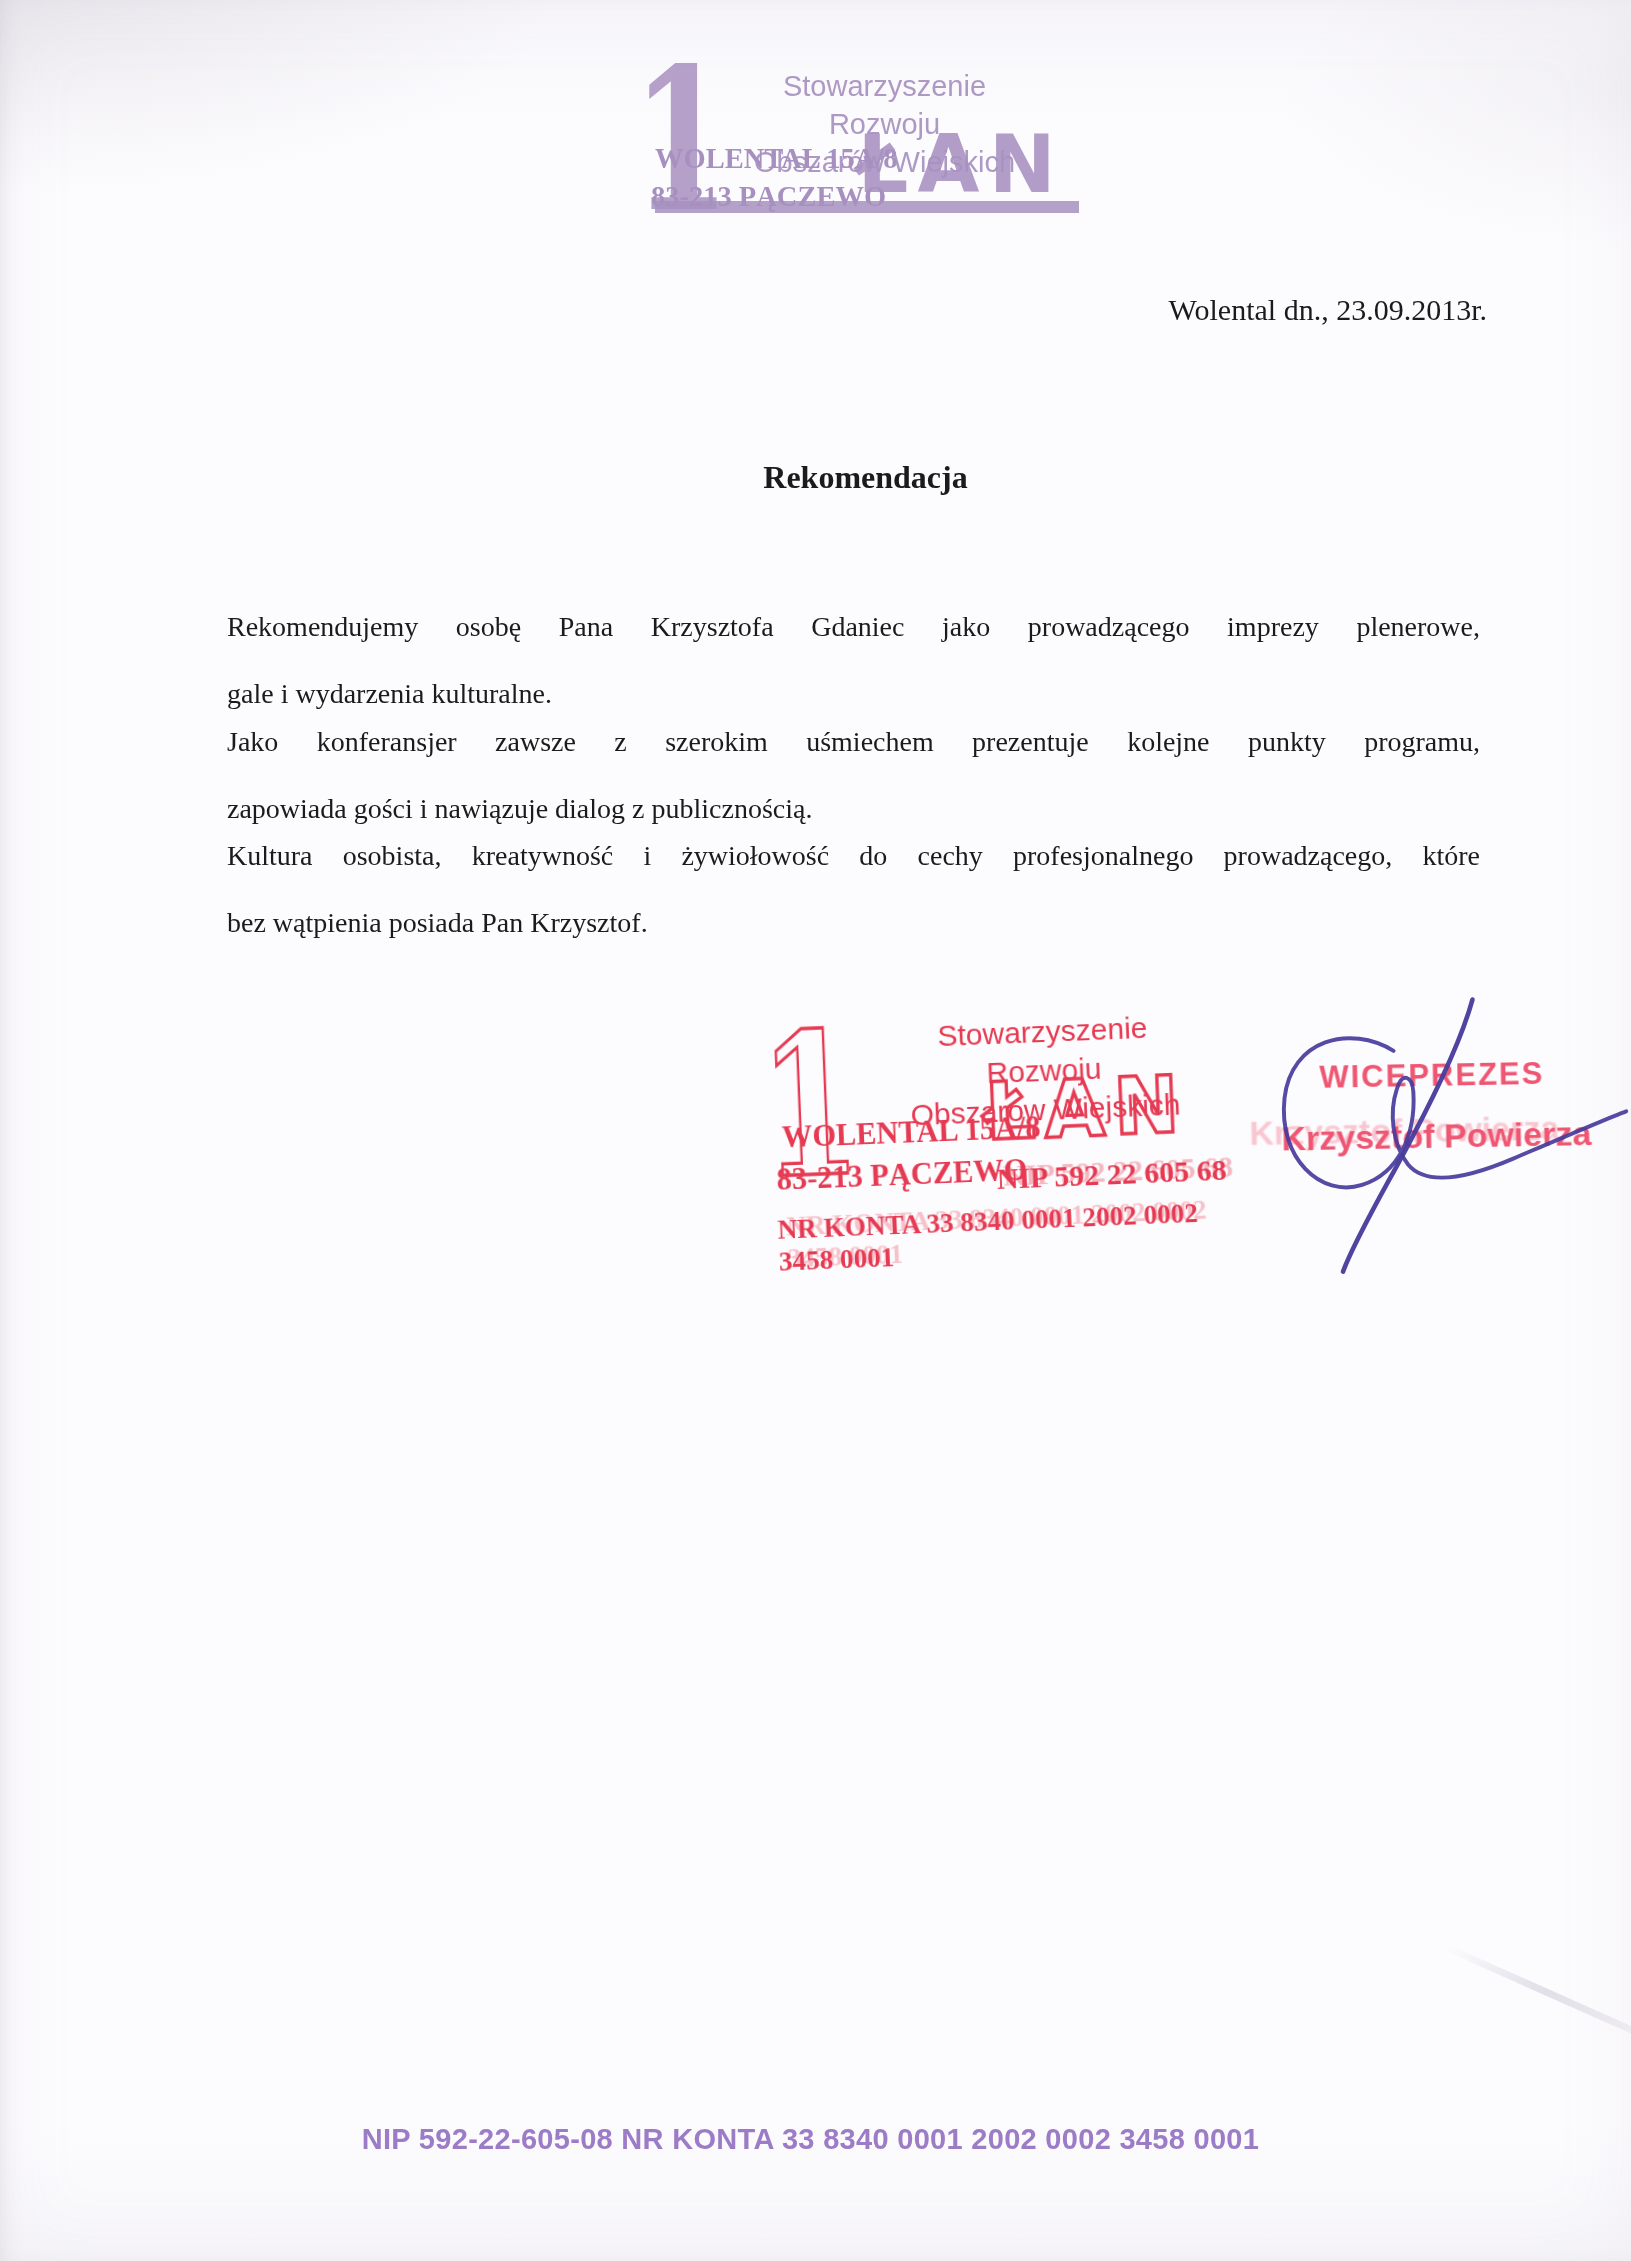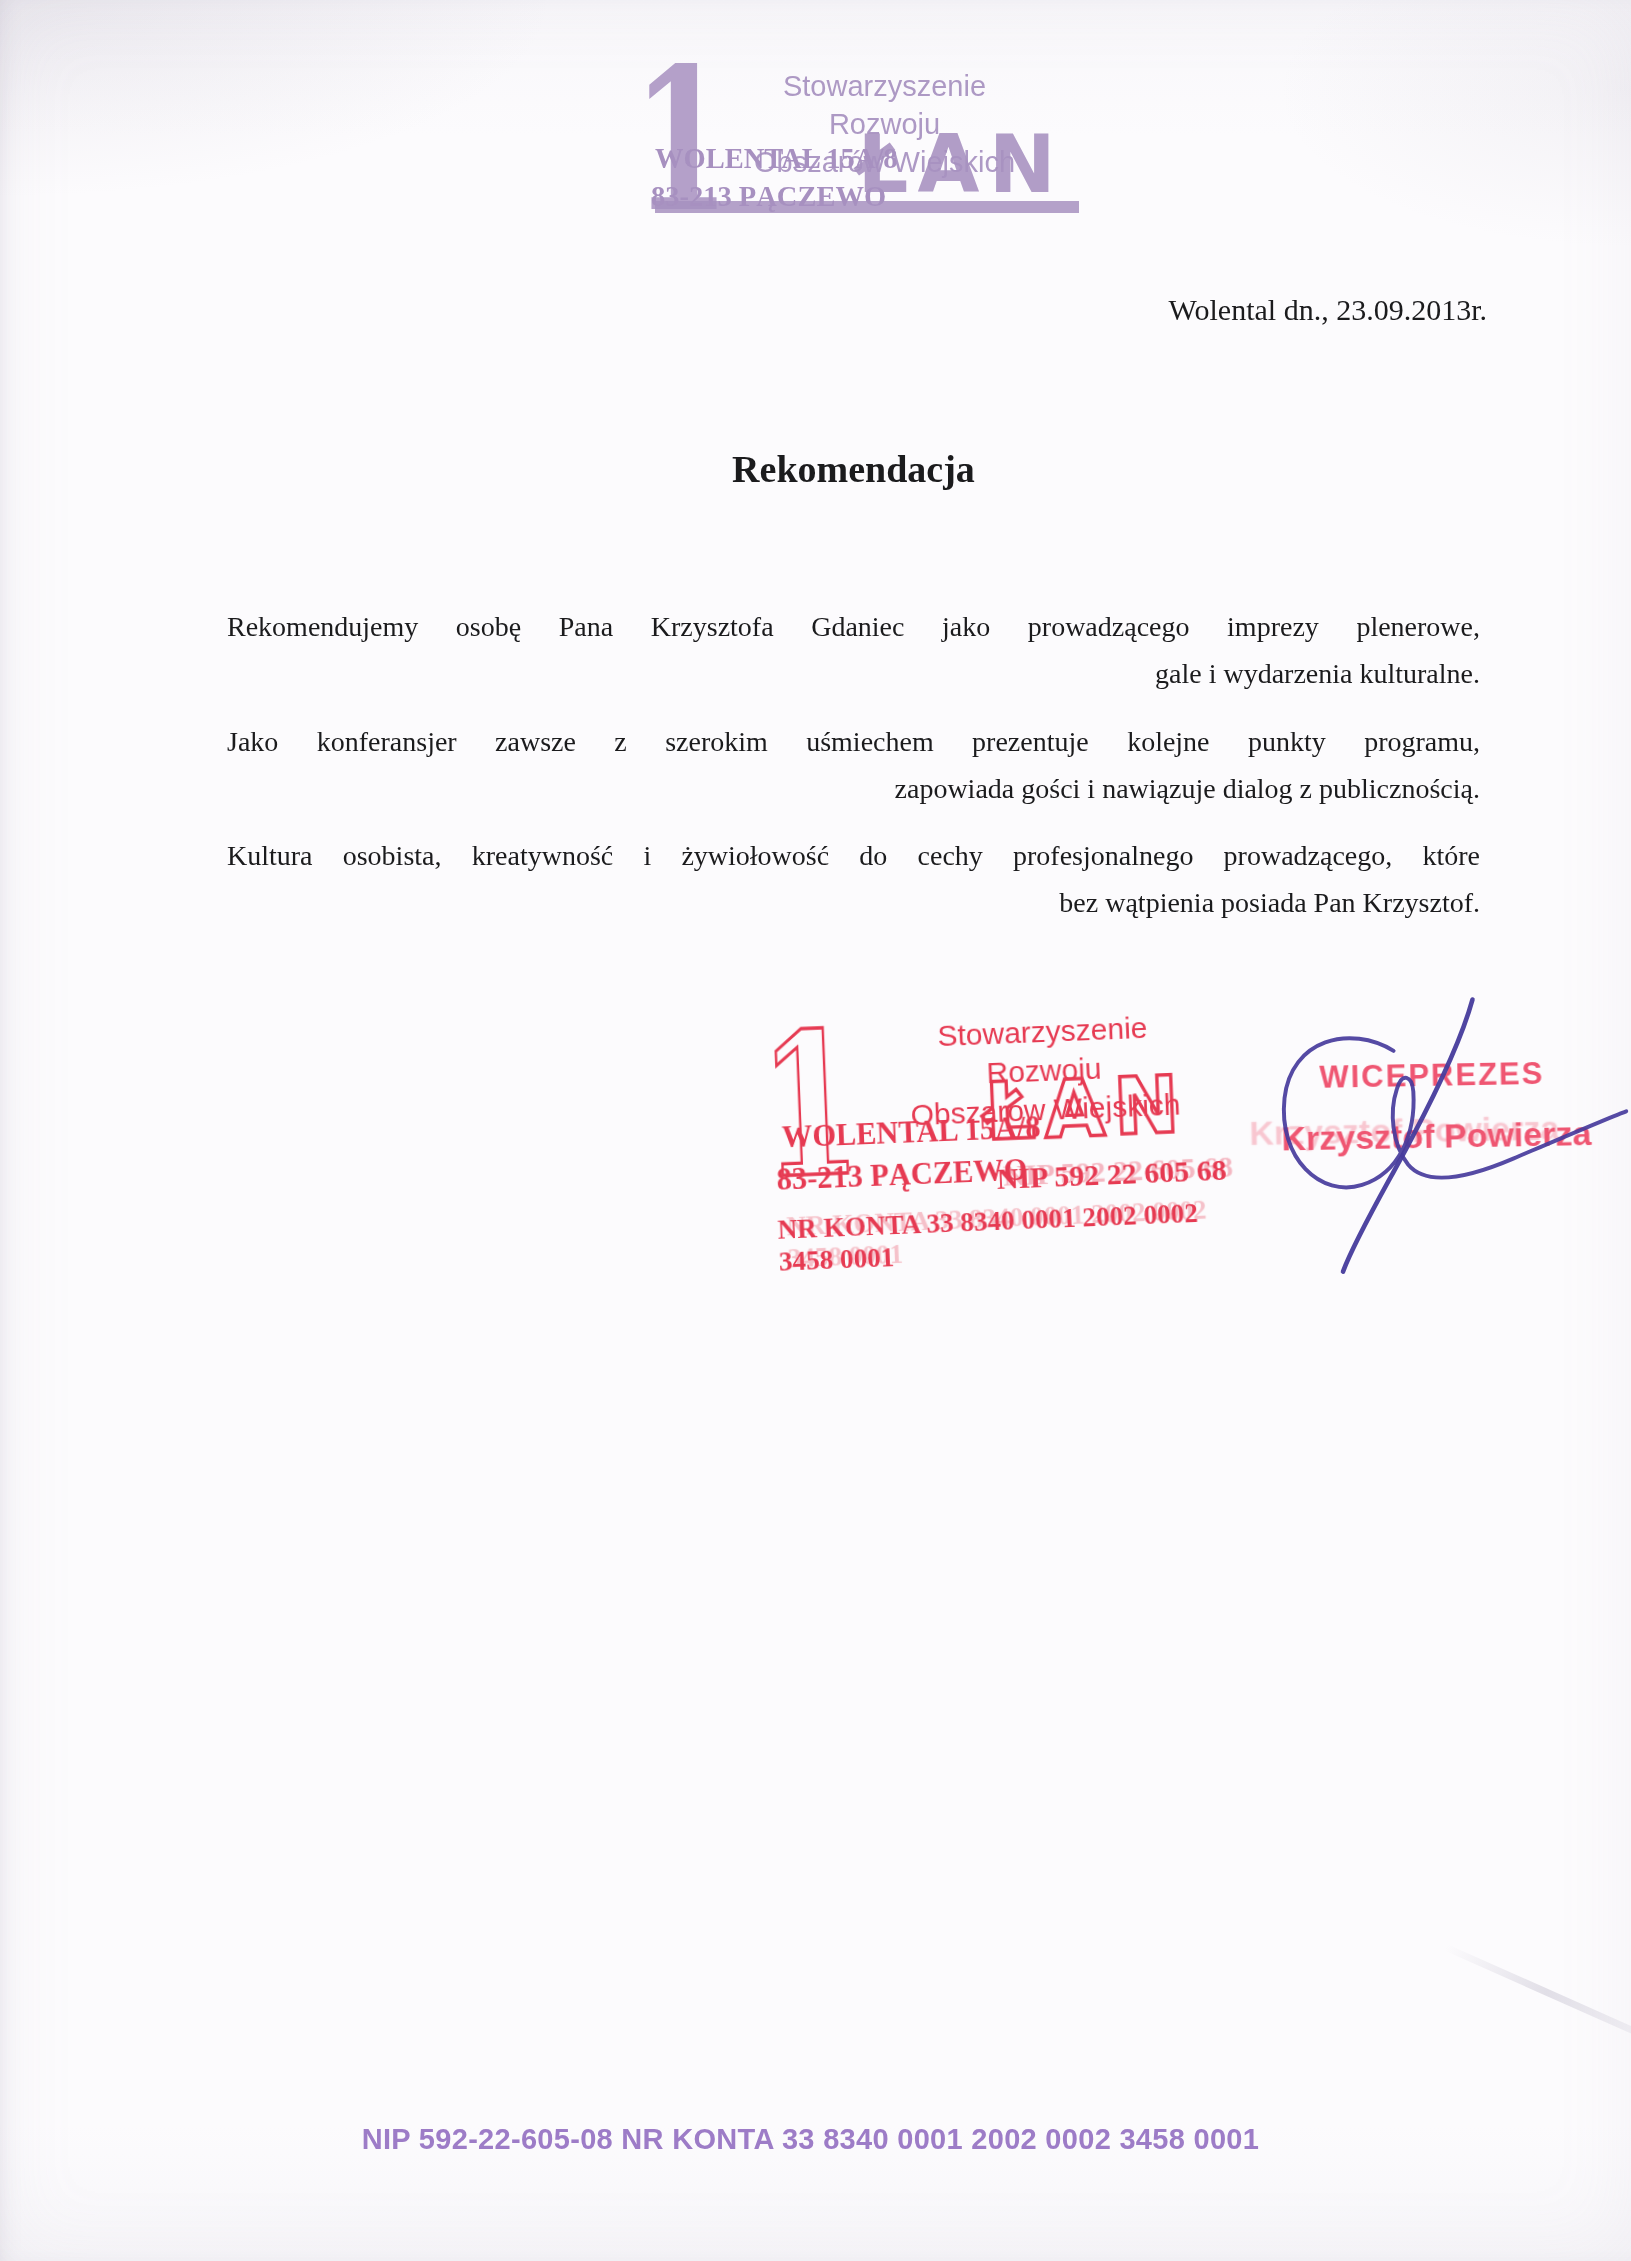--- a/index.html
+++ b/index.html
@@ -57,26 +57,26 @@
     position:absolute;left:30px;top:138px;width:424px;height:12px;
     background:#a088bb;opacity:0.85;
   }
 
   
   .dateline{
     position:absolute;left:237px;top:293px;width:1250px;
     text-align:right;font-size:30px;
   }
   .title{
-    position:absolute;left:227px;top:447px;width:1253px;margin:0;
-    text-align:center;font-size:38px;font-weight:bold;
+    position:absolute;left:227px;top:447px;width:1253px;margin:12px;
+    text-align:center;font-size:32px;font-weight:bold;
   }
   .para{position:absolute;left:227px;width:1253px;font-size:28px;line-height:47px;}
   .para .jl{display:block;text-align:justify;text-align-last:justify;margin-top:10px;}
-  .para .ll{display:block;text-align:right;}
+  .para .ll{display:block;text-align:left;margin-top:20px;}
   .p1{top:593px;} .p2{top:708px;} .p3{top:822px;}
 
   
   .stamp-mid{
     position:absolute;left:757px;top:1013px;width:474px;height:243px;
     color:#e63a52; transform:rotate(-2.3deg); filter:blur(0.2px);
   }
   .stamp-mid .digit{
     position:absolute;left:5.3px;top:9.2px;
     font:bold 197px "DejaVu Serif", serif;line-height:151px;

